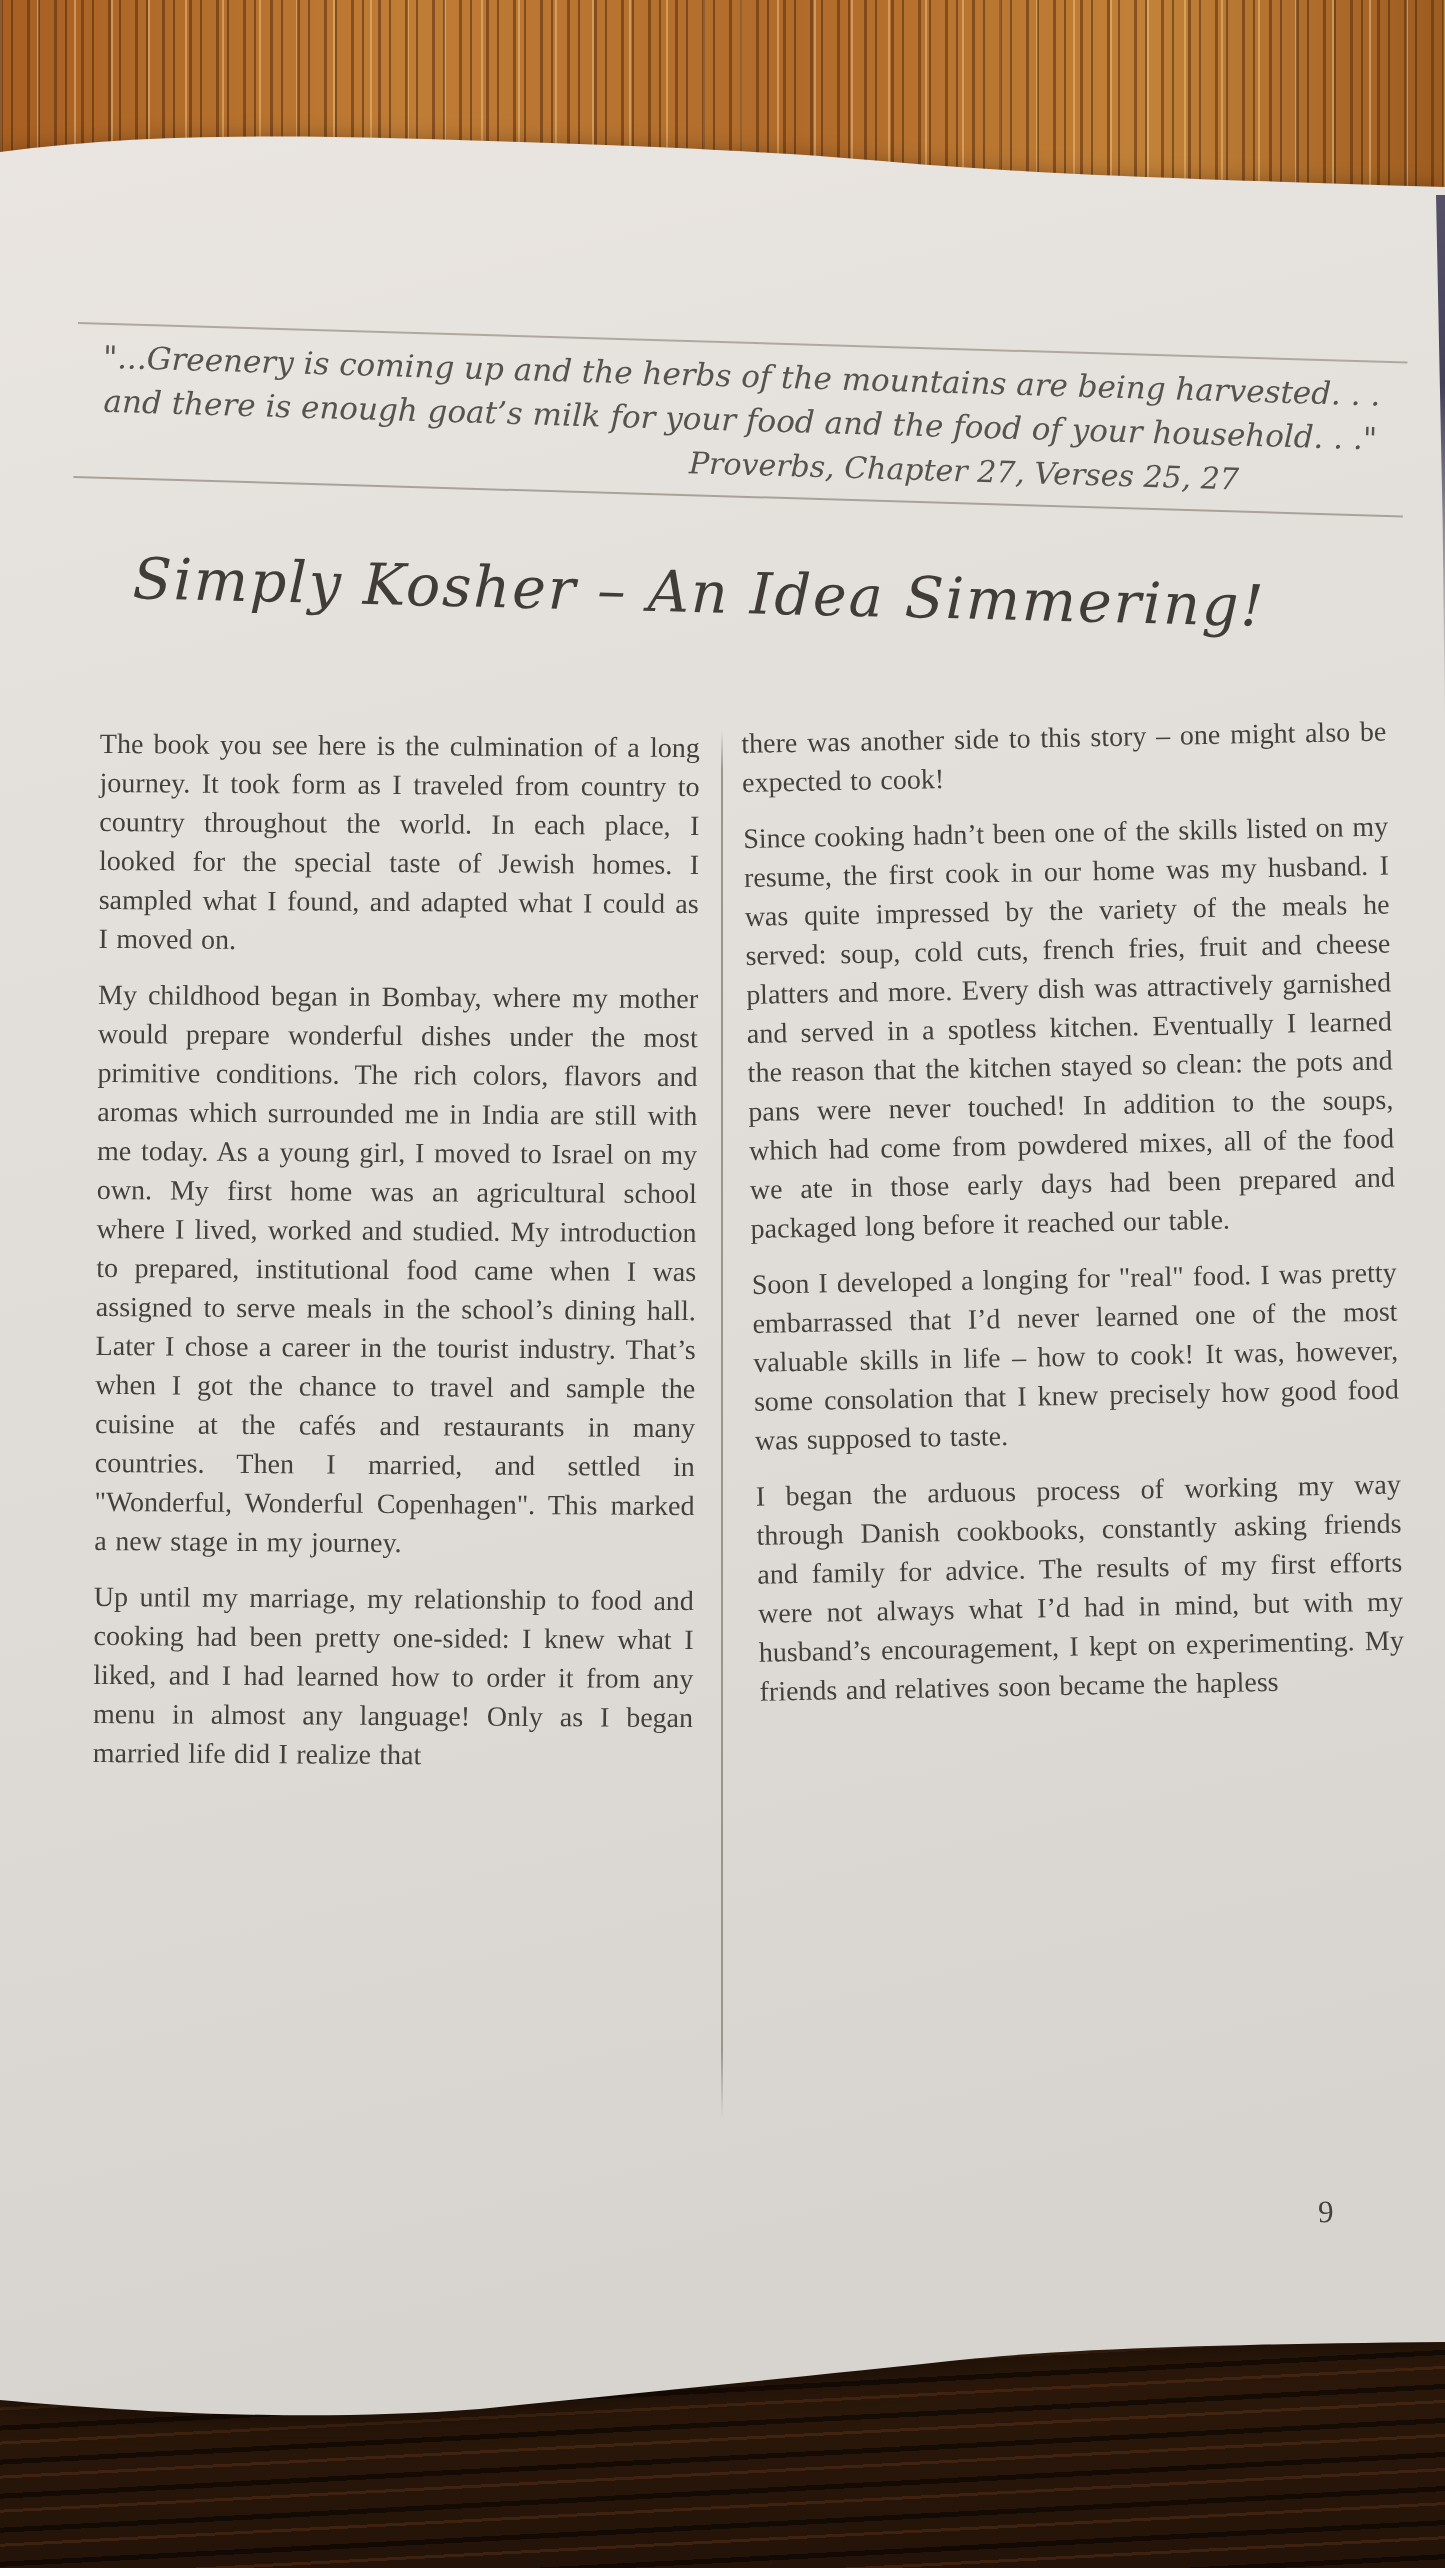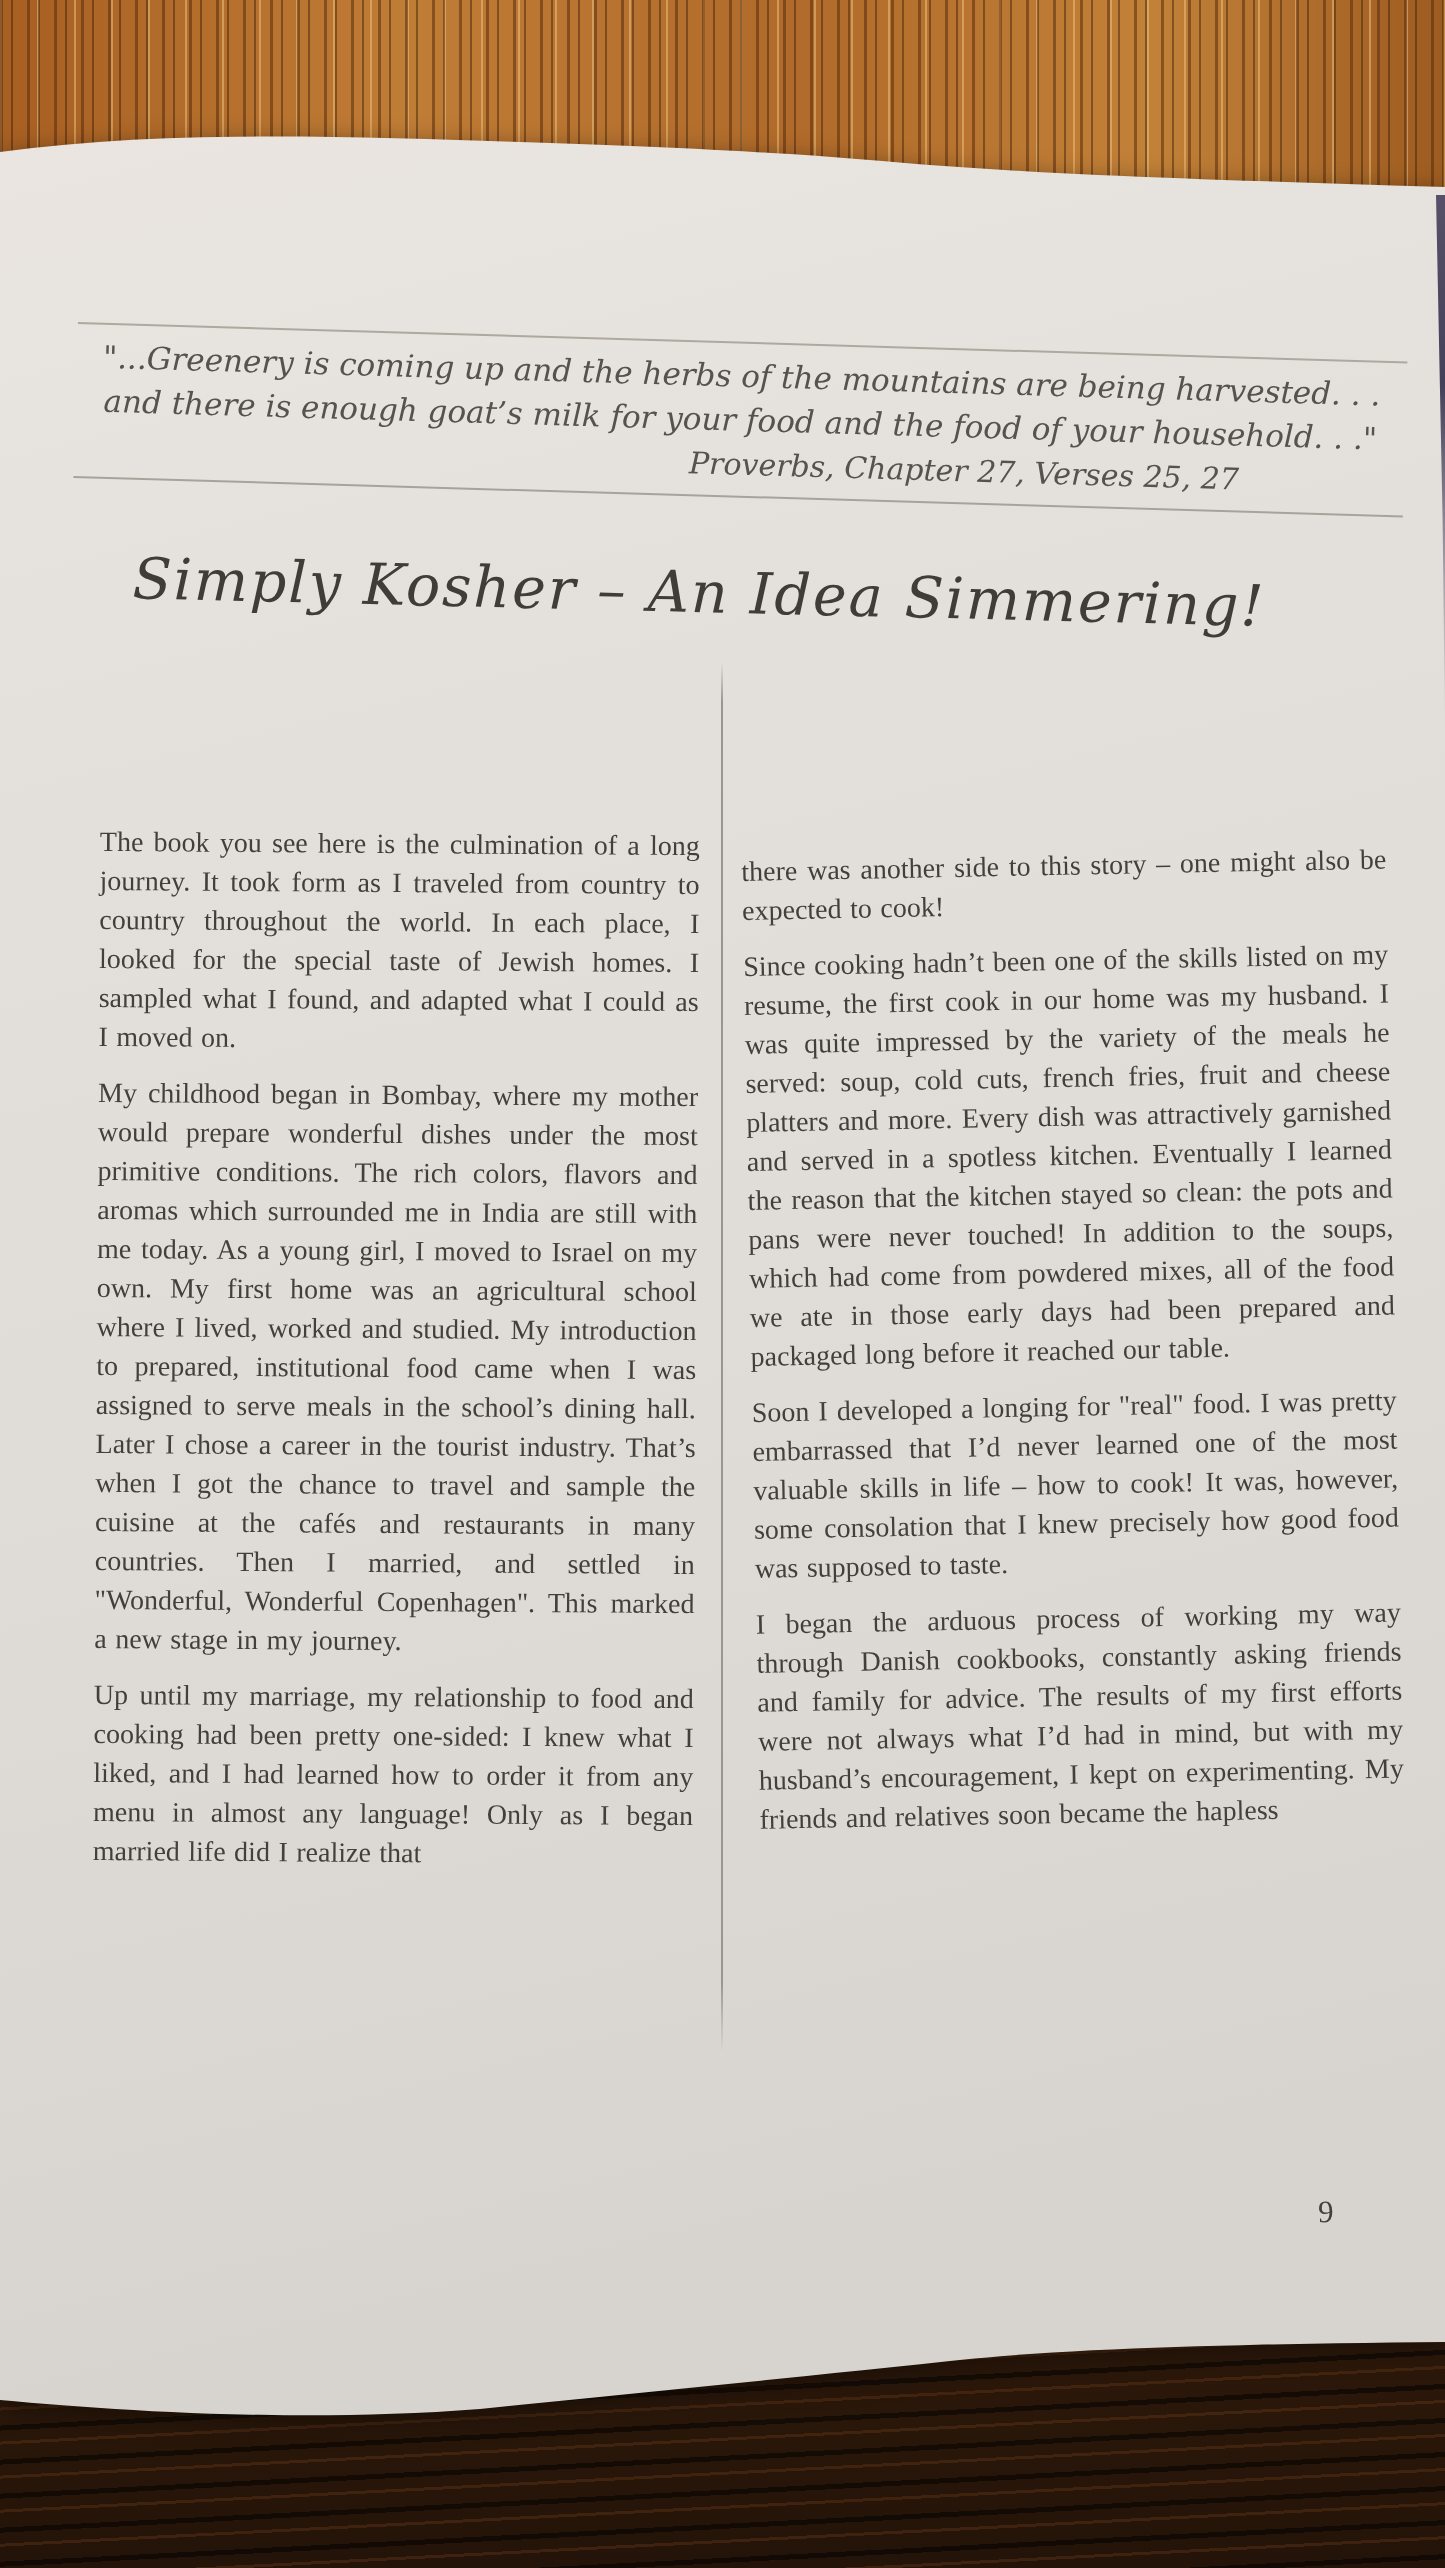--- a/index.html
+++ b/index.html
@@ -68,22 +68,22 @@
     font-style:italic;
     font-weight:500;
     font-size:57px;
     letter-spacing:2px;
     color:#413c38;
     transform:rotate(1.4deg);
     transform-origin:left top;
   }
 
   .columns {
-    position:absolute; left:100px; top:656px; width:1308px;
-    display:flex; align-items:center;
+    position:absolute; left:100px; top:724px; width:1308px;
+    display:flex; align-items:flex-start;
   }
   .col p {
     margin:0 0 17px;
     font-family:"Liberation Serif","DejaVu Serif",serif;
     font-size:28px;
     line-height:39px;
     color:#443f3a;
     text-align:justify;
     word-spacing:1.5px;
   }

